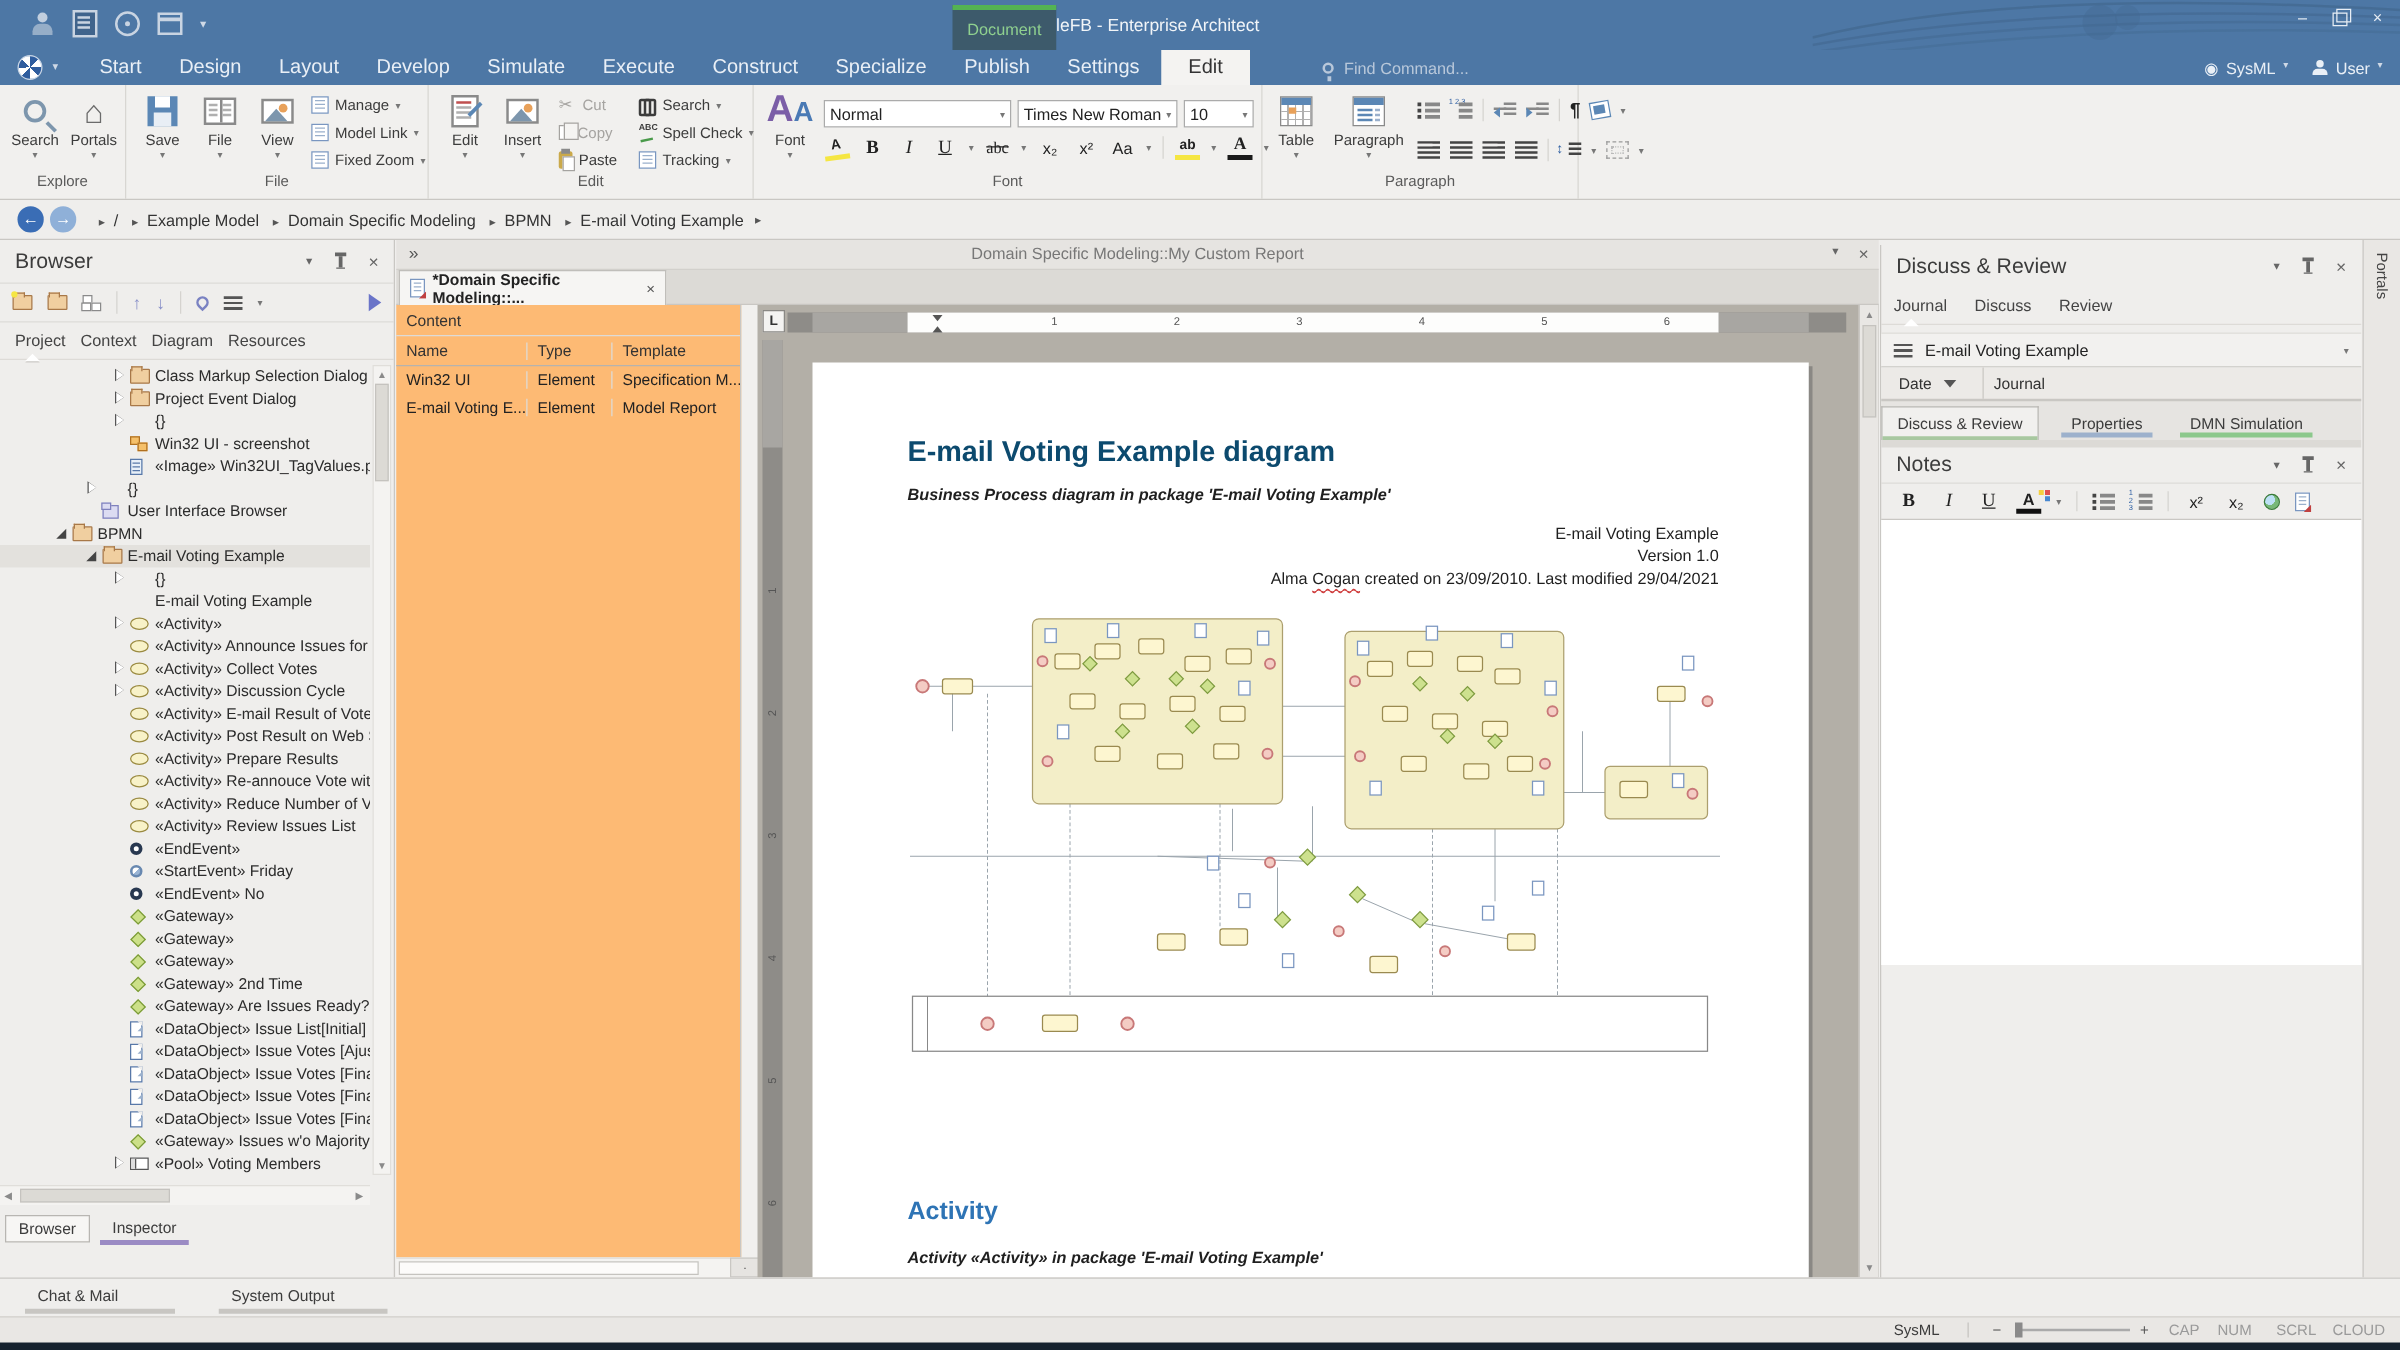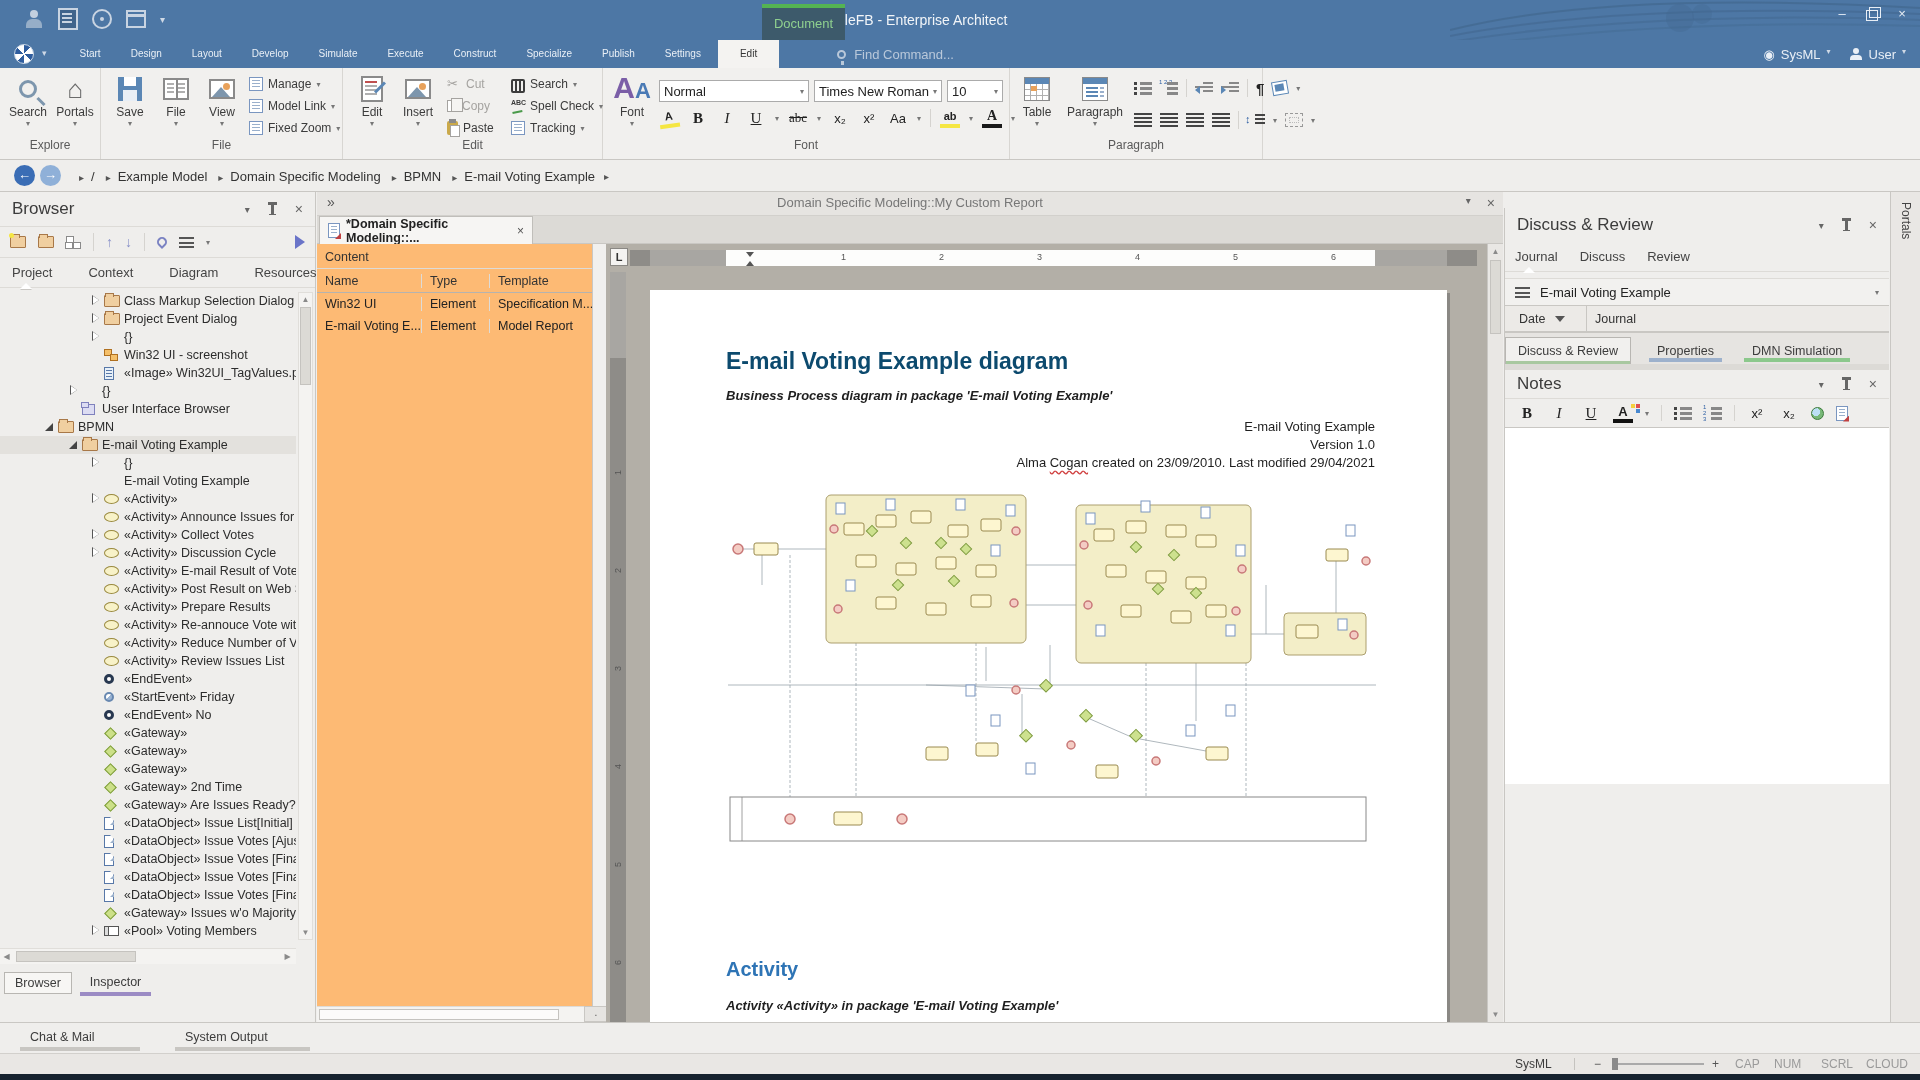--- a/index.html
+++ b/index.html
@@ -24,21 +24,21 @@
 .ctx-tab{position:absolute;left:762px;top:4px;width:83px;height:36px;background:#3d5a6b;border-top:4px solid #54b353;text-align:center;color:#8fd08f;font-size:13px;line-height:32px}
 .win-controls{position:absolute;right:10px;top:6px;display:flex;gap:16px;color:#e8eef5;font-size:13px;align-items:center}
 .wc{width:16px;text-align:center;cursor:default}
 .wc-restore{position:relative;width:12px;height:11px;border:1px solid #e8eef5;margin-top:3px}
 .wc-restore::before{content:"";position:absolute;left:2px;top:-4px;width:10px;height:9px;border:1px solid #e8eef5}
 
 
 .tabrow{position:absolute;left:0;top:40px;width:1920px;height:28px;background:#4d77a5;display:flex;align-items:stretch}
 .logo{width:20px;height:20px;border-radius:50%;margin:4px 6px 0 14px;background:conic-gradient(#2f5d9e 0 12%,#fff 0 25%,#2f5d9e 0 37%,#fff 0 50%,#2f5d9e 0 62%,#fff 0 75%,#2f5d9e 0 87%,#fff 0);border:1px solid #c9d6e6}
 .logo-dd{color:#cfd9e6;font-size:9px;margin:8px 18px 0 2px}
-.rtab{color:#e9eff6;font-size:10px;line-height:28px;padding:0 15px;white-space:nowrap}
+.rtab{color:#e9eff6;font-size:16px;line-height:28px;padding:0 15px;white-space:nowrap}
 .rtab.tab-active{background:#f4f3f1;color:#333;margin-left:2px;padding:0 22px}
 .findcmd{display:flex;align-items:center;margin-left:58px;gap:8px}
 .lamp{width:9px;height:9px;border:2px solid #b9c8da;border-radius:50%;position:relative}
 .lamp::after{content:"";position:absolute;left:2px;top:9px;width:3px;height:4px;background:#b9c8da}
 .findcmd input{background:transparent;border:none;outline:none;color:#b9c8da;font-size:13px;width:160px}
 .findcmd input::placeholder{color:#b9c8da}
 .tabrow-right{margin-left:auto;display:flex;align-items:center;gap:6px;padding-right:14px;color:#e9eff6;font-size:13px}
 .eye{font-size:13px}
 .mini-person{width:14px;height:12px;position:relative;margin-left:12px}
 .mini-person::before{content:"";position:absolute;left:4px;top:0;width:6px;height:6px;border-radius:50%;background:#e9eff6}
@@ -158,21 +158,21 @@
 .folder{width:16px;height:12px;background:#f0cfa0;border:1px solid #a87848;border-radius:1px;position:relative}
 .folder::before{content:"";position:absolute;left:0;top:-3px;width:7px;height:3px;background:#f0cfa0;border:1px solid #a87848;border-bottom:none}
 .folder.new::after{content:"";position:absolute;left:-2px;top:-4px;width:5px;height:5px;background:#f5e642;border-radius:50%}
 .diagram-ic{width:15px;height:13px;position:relative}
 .diagram-ic::before{content:"";position:absolute;left:0;top:0;width:6px;height:5px;border:1px solid #8a8a8a;background:#fff}
 .diagram-ic::after{content:"";position:absolute;right:0;bottom:0;width:6px;height:5px;border:1px solid #8a8a8a;background:#fff;box-shadow:-8px 0 0 -1px #fff,-8px 0 0 0 #8a8a8a}
 .arr{font-size:14px;color:#8890c8;font-weight:bold;line-height:14px}
 .hand-ic{width:10px;height:10px;border:2px solid #7a82c2;border-radius:50% 50% 0 50%;transform:rotate(45deg)}
 .blue-tri{width:0;height:0;border-top:7px solid transparent;border-bottom:7px solid transparent;border-left:10px solid #6a74c8;margin-left:auto}
 .vsep{width:1px;height:18px;background:#d5d3cf}
-.bp-tabs{position:absolute;left:0;top:66px;width:100%;height:30px;display:flex;align-items:center;gap:36px;padding:0 12px;font-size:13px;color:#444;border-bottom:1px solid #dddbd7}
+.bp-tabs{position:absolute;left:0;top:66px;width:100%;height:30px;display:flex;align-items:center;gap:12px;padding:0 12px;font-size:13px;color:#444;border-bottom:1px solid #dddbd7}
 .bp-tab.active{position:relative}
 .bp-tab.active::after{content:"";position:absolute;left:8px;bottom:-9px;border-left:6px solid transparent;border-right:6px solid transparent;border-top:6px solid #fff;filter:drop-shadow(0 -1px 0 #c9c7c3);transform:rotate(180deg)}
 .tree{position:absolute;left:0;top:100px;width:296px;height:648px;overflow:hidden;font-size:12.5px;color:#2c2c2c}
 .trow{height:18px;display:flex;align-items:center;white-space:nowrap}
 .trow.sel{background:#e3e1dd}
 .trow .texp{width:14px;flex:0 0 14px;position:relative;height:14px}
 .exp-c::before{content:"";position:absolute;left:3px;top:2px;width:0;height:0;border-top:4px solid transparent;border-bottom:4px solid transparent;border-left:6px solid #fff;box-shadow:0 0 0 1px transparent}
 .exp-c::after{content:"";position:absolute;left:2px;top:1px;border-top:5px solid transparent;border-bottom:5px solid transparent;border-left:7px solid #555;z-index:0}
 .exp-c::before{z-index:1}
 .exp-o::after{content:"";position:absolute;left:1px;top:3px;border-left:8px solid transparent;border-bottom:8px solid #444}
@@ -256,21 +256,21 @@
 .page .subtitle{position:absolute;left:76px;top:98px;font-size:13px;font-weight:bold;font-style:italic;color:#1f1f1f}
 .page .meta{position:absolute;right:72px;top:128px;text-align:right;font-size:13px;color:#1f1f1f;line-height:18px}
 .squiggle{text-decoration:underline wavy #d04040;text-underline-offset:3px}
 .figwrap{position:absolute;left:76px;top:195px;width:660px;height:372px}
 .figcap{position:absolute;left:0;right:0;top:570px;text-align:center;font-size:12px;color:#1f1f1f}
 .page .h2{position:absolute;left:76px;top:668px;font-size:20px;font-weight:bold;color:#2e74b5}
 .page .subtitle2{position:absolute;left:76px;top:708px;font-size:13px;font-weight:bold;font-style:italic;color:#1f1f1f}
 .ed-vscroll{position:absolute;right:0;top:0;width:16px;height:778px;background:#e9e7e4;border-left:1px solid #c9c7c3}
 .ed-vscroll .scroll-thumb{left:2px;top:16px;height:74px}
 
-.right-panel{position:absolute;left:1504px;top:208px;width:385px;height:830px;background:#efeeec;border-left:1px solid #c9c7c3}
+.right-panel{position:absolute;left:1504px;top:196px;width:385px;height:830px;background:#efeeec;border-left:1px solid #c9c7c3}
 .rp-head{display:flex;align-items:center;justify-content:space-between;height:34px;padding:0 12px}
 .rp-tabs{display:flex;gap:22px;padding:0 10px;height:30px;align-items:center;font-size:13px;color:#444;border-bottom:1px solid #dddbd7}
 .rp-tab.active{position:relative}
 .rp-tab.active::after{content:"";position:absolute;left:8px;bottom:-9px;border-left:6px solid transparent;border-right:6px solid transparent;border-top:6px solid #fff;transform:rotate(180deg)}
 .rp-selector{height:28px;margin-top:6px;display:flex;align-items:center;gap:10px;padding:0 10px;border-top:1px solid #dddbd7;border-bottom:1px solid #c9c7c3;background:#f2f1ef;font-size:13px;color:#222}
 .rp-selector .dda{margin-left:auto}
 .rp-grid-head{height:26px;display:flex;align-items:center;background:#eceae7;border-bottom:1px solid #c9c7c3;font-size:12.5px;color:#333}
 .rp-gh-date{width:82px;padding-left:14px;display:flex;align-items:center;gap:10px;border-right:1px solid #c9c7c3;height:100%}
 .sort-tri{width:0;height:0;border-left:5px solid transparent;border-right:5px solid transparent;border-top:6px solid #555}
 .rp-gh-journal{padding-left:8px}

